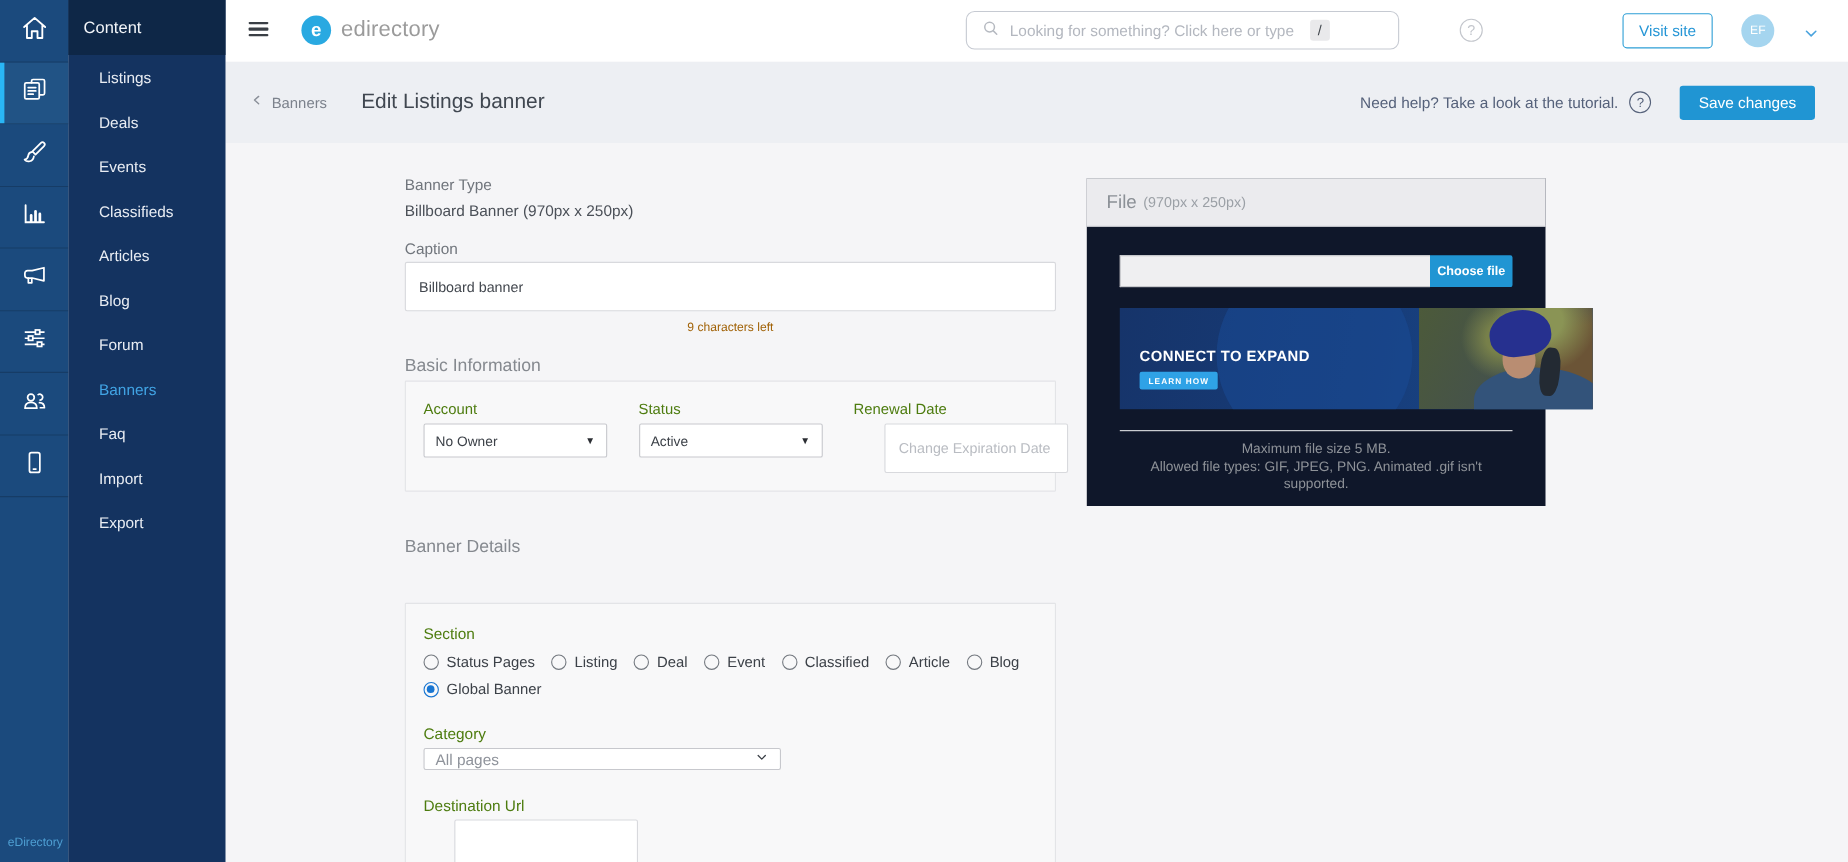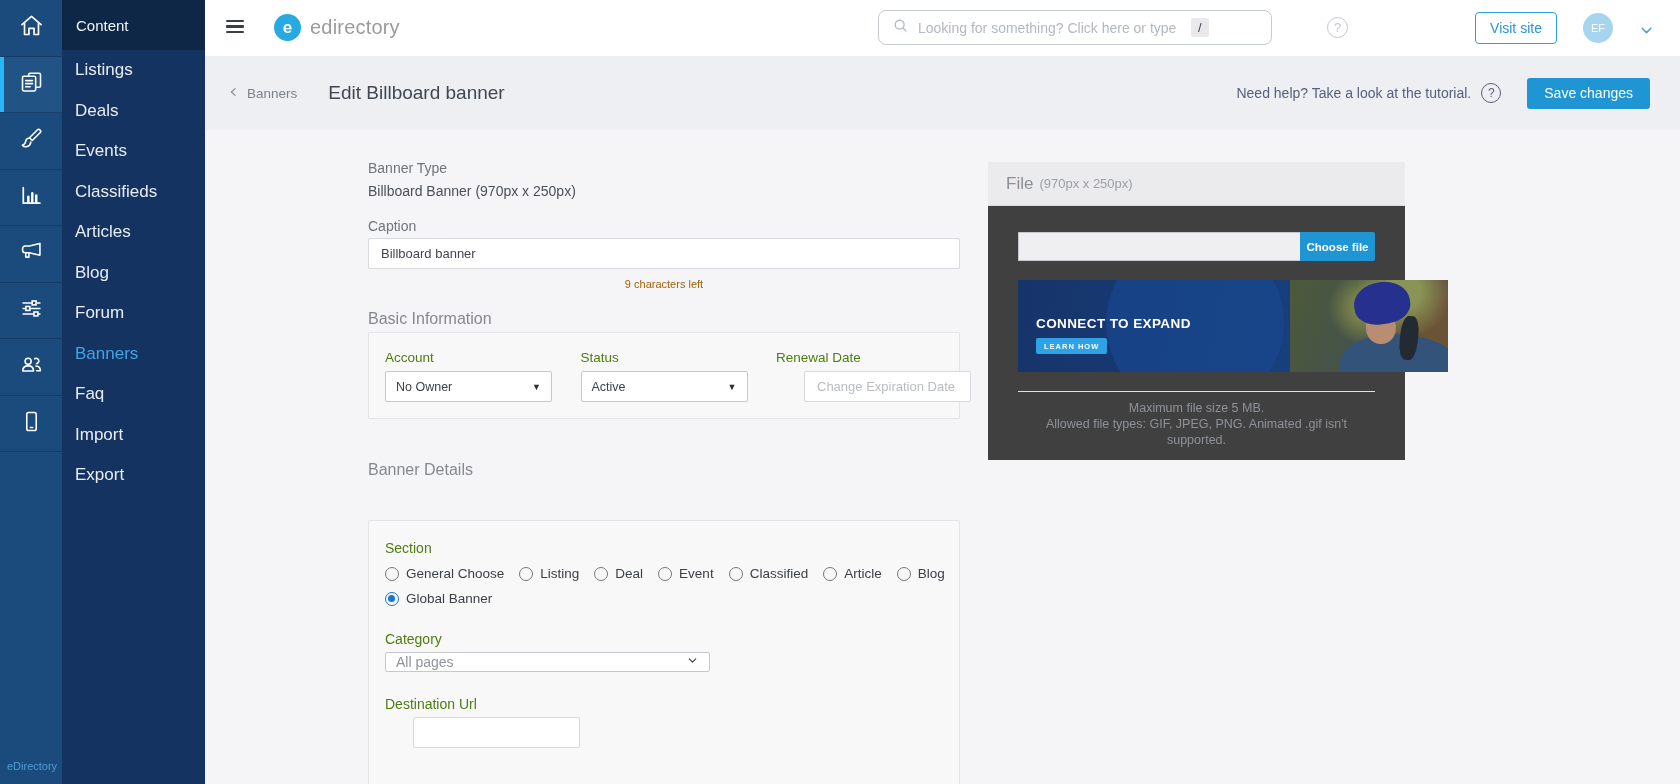--- a/index.html
+++ b/index.html
@@ -10,21 +10,21 @@
   .rail-cell { width:62px; height:56.5px; display:flex; align-items:center; justify-content:center; border-bottom:1px solid rgba(0,0,0,0.18); position:relative; cursor:pointer; }
   .rail-cell.selected { background:#215385; }
   .rail-cell.selected::before { content:""; position:absolute; left:0; top:0; width:4px; height:100%; background:#29b6f6; }
   .rail-cell svg { width:27px; height:27px; }
   .rail-footer { position:absolute; left:7px; bottom:12px; font-size:11px; color:#4e9ed2; }
 
   
   .menu { position:absolute; left:62px; top:0; width:143px; height:784px; background:#143360; z-index:29; }
   .menu-header { height:50px; background:#0e2747; color:#f2f5f9; font-size:15px; display:flex; align-items:center; padding-left:14px; }
   .menu ul { list-style:none; }
-  .menu li { height:40.5px; line-height:40.5px; padding-left:13px; color:#e9edf3; font-size:17px; cursor:pointer; }
+  .menu li { height:40.5px; line-height:40.5px; padding-left:28px; color:#e9edf3; font-size:14px; cursor:pointer; }
   .menu li.active { color:#41a4e4; }
 
   
   .topbar { position:absolute; left:205px; top:0; right:0; height:56px; background:#ffffff; z-index:20; }
   .hamburger { position:absolute; left:21px; top:20px; width:18px; height:14px; cursor:pointer; }
   .hamburger span { display:block; height:2.2px; background:#3a3f45; margin-bottom:3.2px; border-radius:1px; }
   .logo { position:absolute; left:69px; top:14px; display:flex; align-items:center; cursor:pointer; }
   .logo-badge { width:27px; height:27px; border-radius:50%; background:#29a9e1; color:#fff; font-weight:bold; font-size:17px; display:flex; align-items:center; justify-content:center; }
   .logo-text { margin-left:9px; font-size:20px; color:#9b9b9b; letter-spacing:0.2px; }
   .search { position:absolute; left:673px; top:10px; width:394px; height:35px; border:1px solid #c6cad2; border-radius:8px; background:#fff; display:flex; align-items:center; }
@@ -46,21 +46,21 @@
   .help-text { font-size:14px; color:#55617a; }
   .help-circle { width:20px; height:20px; border:1.5px solid #55617a; border-radius:50%; color:#55617a; font-size:12px; display:flex; align-items:center; justify-content:center; margin-left:10px; cursor:pointer; }
   .save-btn { margin-left:26px; height:31px; padding:0 17px; background:#2095d3; border:none; border-radius:3px; color:#fff; font-size:14px; cursor:pointer; font-family:"Liberation Sans", sans-serif; }
 
   
   .content { position:absolute; left:205px; top:130px; right:0; bottom:0; background:#f5f5f7; }
   .form-col { position:absolute; left:163px; top:0; width:592px; }
   .f-label { font-size:14px; color:#70757c; line-height:20px; }
   .f-value { font-size:14px; color:#4b5058; line-height:20px; margin-top:3px; }
   .mt { margin-top:15px; }
-  .text-input { width:100%; height:31px; border:1px solid #d8d9dd; border-radius:2px; background:#fff; margin-top:2px; padding:0 12px; font-size:13px; color:#42474e; outline:none; font-family:"Liberation Sans", sans-serif; }
+  .text-input { width:100%; height:45px; border:1px solid #d8d9dd; border-radius:2px; background:#fff; margin-top:2px; padding:0 12px; font-size:13px; color:#42474e; outline:none; font-family:"Liberation Sans", sans-serif; }
   .text-input::placeholder { color:#b9bcc2; }
   .chars-left { text-align:center; font-size:11px; color:#a16207; margin-top:7px; line-height:16px; }
   .sec-title { font-size:16px; color:#85898f; line-height:20px; margin-top:17px; }
   .card { border:1px solid #e3e4e7; background:#f8f8f9; border-radius:1px; margin-top:3px; padding:16px; }
   .card-row { display:flex; justify-content:space-between; }
   .card-col { width:167px; }
   .c-label { font-size:13.5px; color:#4d7c0f; line-height:18px; margin-bottom:4px; }
   .select { height:31px; border:1px solid #c7c8cd; background:#fff; border-radius:2px; display:flex; align-items:center; justify-content:space-between; padding:0 10px; font-size:12.5px; color:#3c4148; cursor:pointer; }
   .select .caret { font-size:9px; color:#2b2e33; }
   .card .text-input { margin-top:0; width:167px;margin-left:28px; }
@@ -69,21 +69,21 @@
   .radio-item { display:flex; align-items:center; margin-right:15px; cursor:pointer; }
   .radio { width:14px; height:14px; border:1.5px solid #73787f; border-radius:50%; margin-right:7px; flex:none; }
   .radio.checked { border:1.8px solid #1976d2; position:relative; }
   .radio.checked::after { content:""; position:absolute; left:2.1px; top:2.1px; width:7px; height:7px; border-radius:50%; background:#1976d2; }
   .radio-label { font-size:13.5px; color:#3c4148; white-space:nowrap; }
   .cat-select { width:325px; margin-top:3px; height:20px; font-size:14px; }
   .cat-select .sel-text { color:#8f939b; }
   .dest-input { width:560px; }
 
   
-  .file-panel { position:absolute; left:783px; top:32px; width:417px; background:#404040; }
+  .file-panel { position:absolute; left:783px; top:32px; width:417px; background:#0f172a; }
   .fp-header { height:44px; background:#ebebee; border-bottom:1px solid #dddde1; display:flex; align-items:center; padding-left:18px; }
   .fp-title { font-size:17px; color:#8b9096; }
   .fp-dims { font-size:13px; color:#9ba0a6; margin-left:6px; }
   .fp-body { padding:26px 30px 0 30px; }
   .file-row { display:flex; }
   .file-input { flex:1; height:29px; background:#efeff1; border:1px solid #c6c7cb; border-right:none; }
   .choose-btn { width:75px; height:29px; background:#2095d3; color:#fff; border:none; border-radius:0 2px 2px 0; font-size:11.5px; font-weight:bold; cursor:pointer; font-family:"Liberation Sans", sans-serif; }
   .preview { position:relative; width:430px; height:92px; margin-top:19px; overflow:hidden; background:linear-gradient(100deg,#16346a 0%,#173d7a 55%,#1a4b8f 100%); }
   .pv-circle { position:absolute; left:88px; top:-46px; width:178px; height:178px; border-radius:50%; background:rgba(25,75,150,0.55); }
   .pv-photo { position:absolute; right:0; top:0; width:158px; height:92px;
@@ -205,21 +205,21 @@
       </svg></span>
 </header>
 
 <div class="band">
   <div class="crumb">
     <span><svg viewBox="0 0 16 16" width="12" height="12" fill="none" stroke="#8a8f98" stroke-width="1.7" stroke-linecap="round" stroke-linejoin="round">
           <polyline points="9.5 3.5 4.5 8 9.5 12.5"></polyline>
         </svg></span>
     <span class="crumb-label">Banners</span>
   </div>
-  <h1 class="page-title" style="font-weight:normal;">Edit Billboard banner</h1>
+  <h1 class="page-title" style="font-weight:normal;">Edit Listings banner</h1>
   <div class="band-right">
     <span class="help-text">Need help? Take a look at the tutorial.</span>
     <span class="help-circle">?</span>
     <button class="save-btn">Save changes</button>
   </div>
 </div>
 
 <main class="content">
 
   <section class="form-col">
@@ -253,21 +253,21 @@
         </div>
       </div>
     </div>
 
     <div class="sec-title" style="margin-top:41px;">Banner Details</div>
     <div class="card card2">
       <div class="c-label" style="font-size:14px;">Section</div>
       <div class="radio-row">
         <label class="radio-item">
             <span class="radio"></span>
-            <span class="radio-label">General Choose</span>
+            <span class="radio-label">Status Pages</span>
           </label>
         <label class="radio-item">
             <span class="radio"></span>
             <span class="radio-label">Listing</span>
           </label>
         <label class="radio-item">
             <span class="radio"></span>
             <span class="radio-label">Deal</span>
           </label>
         <label class="radio-item">

